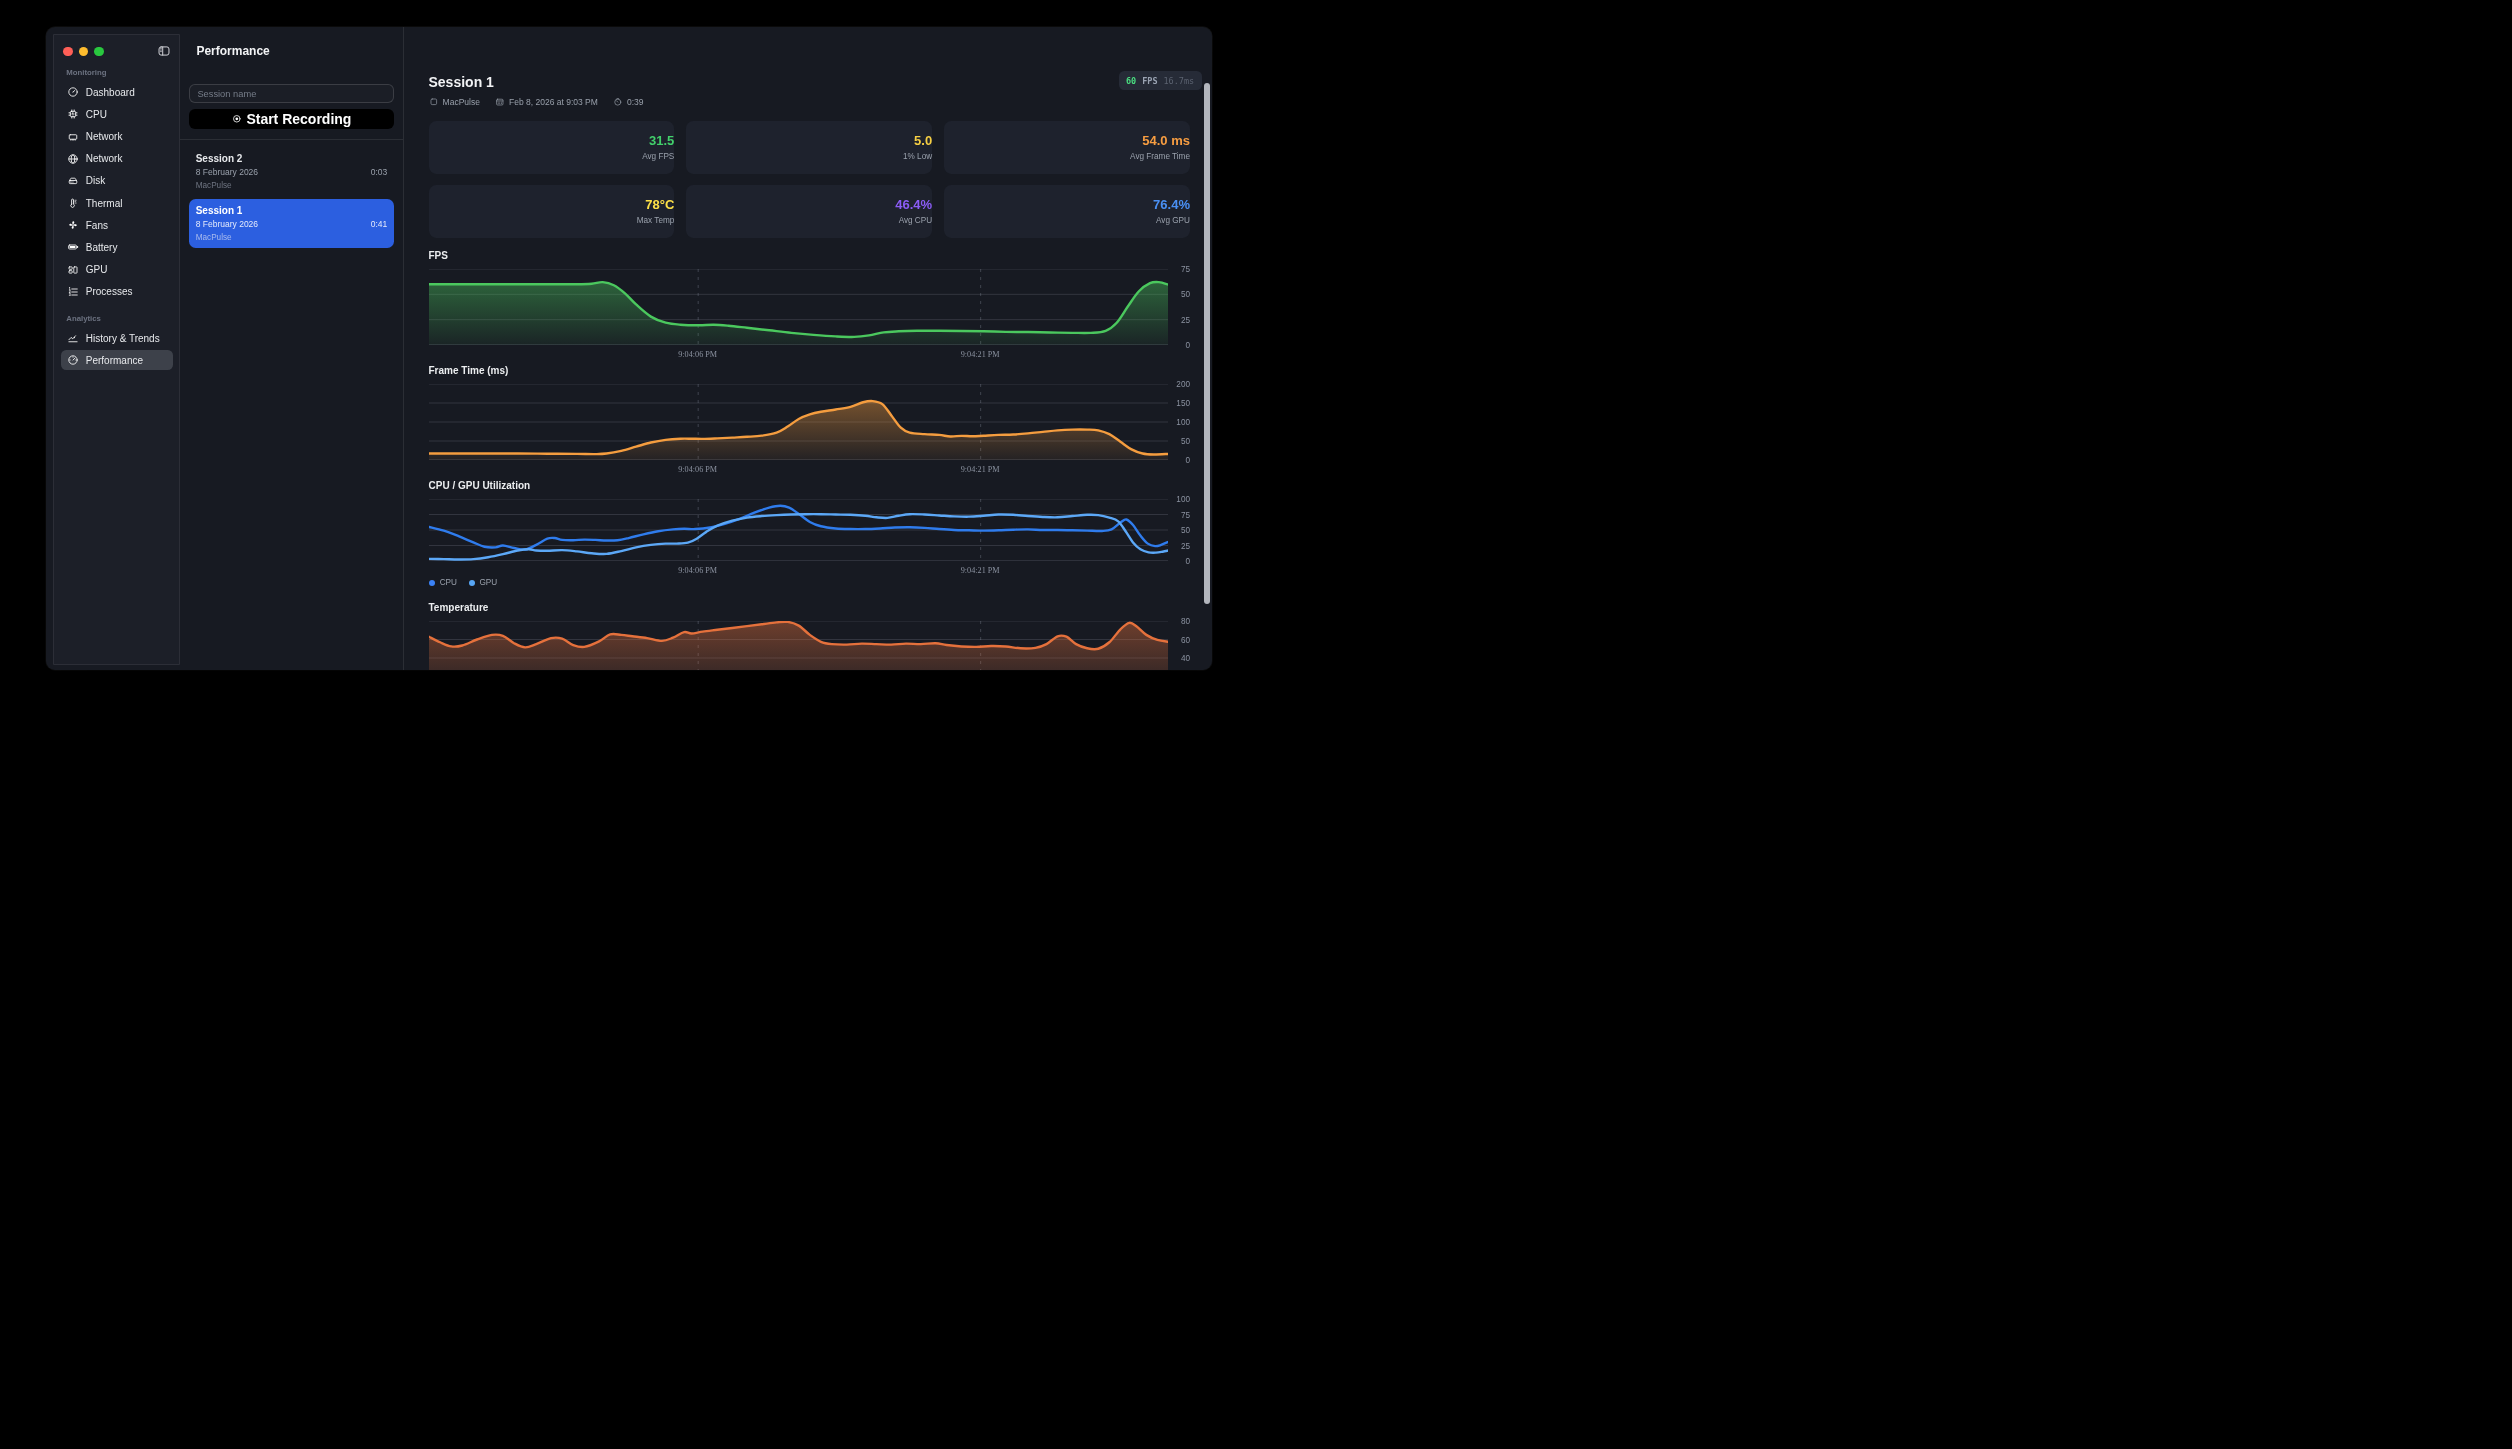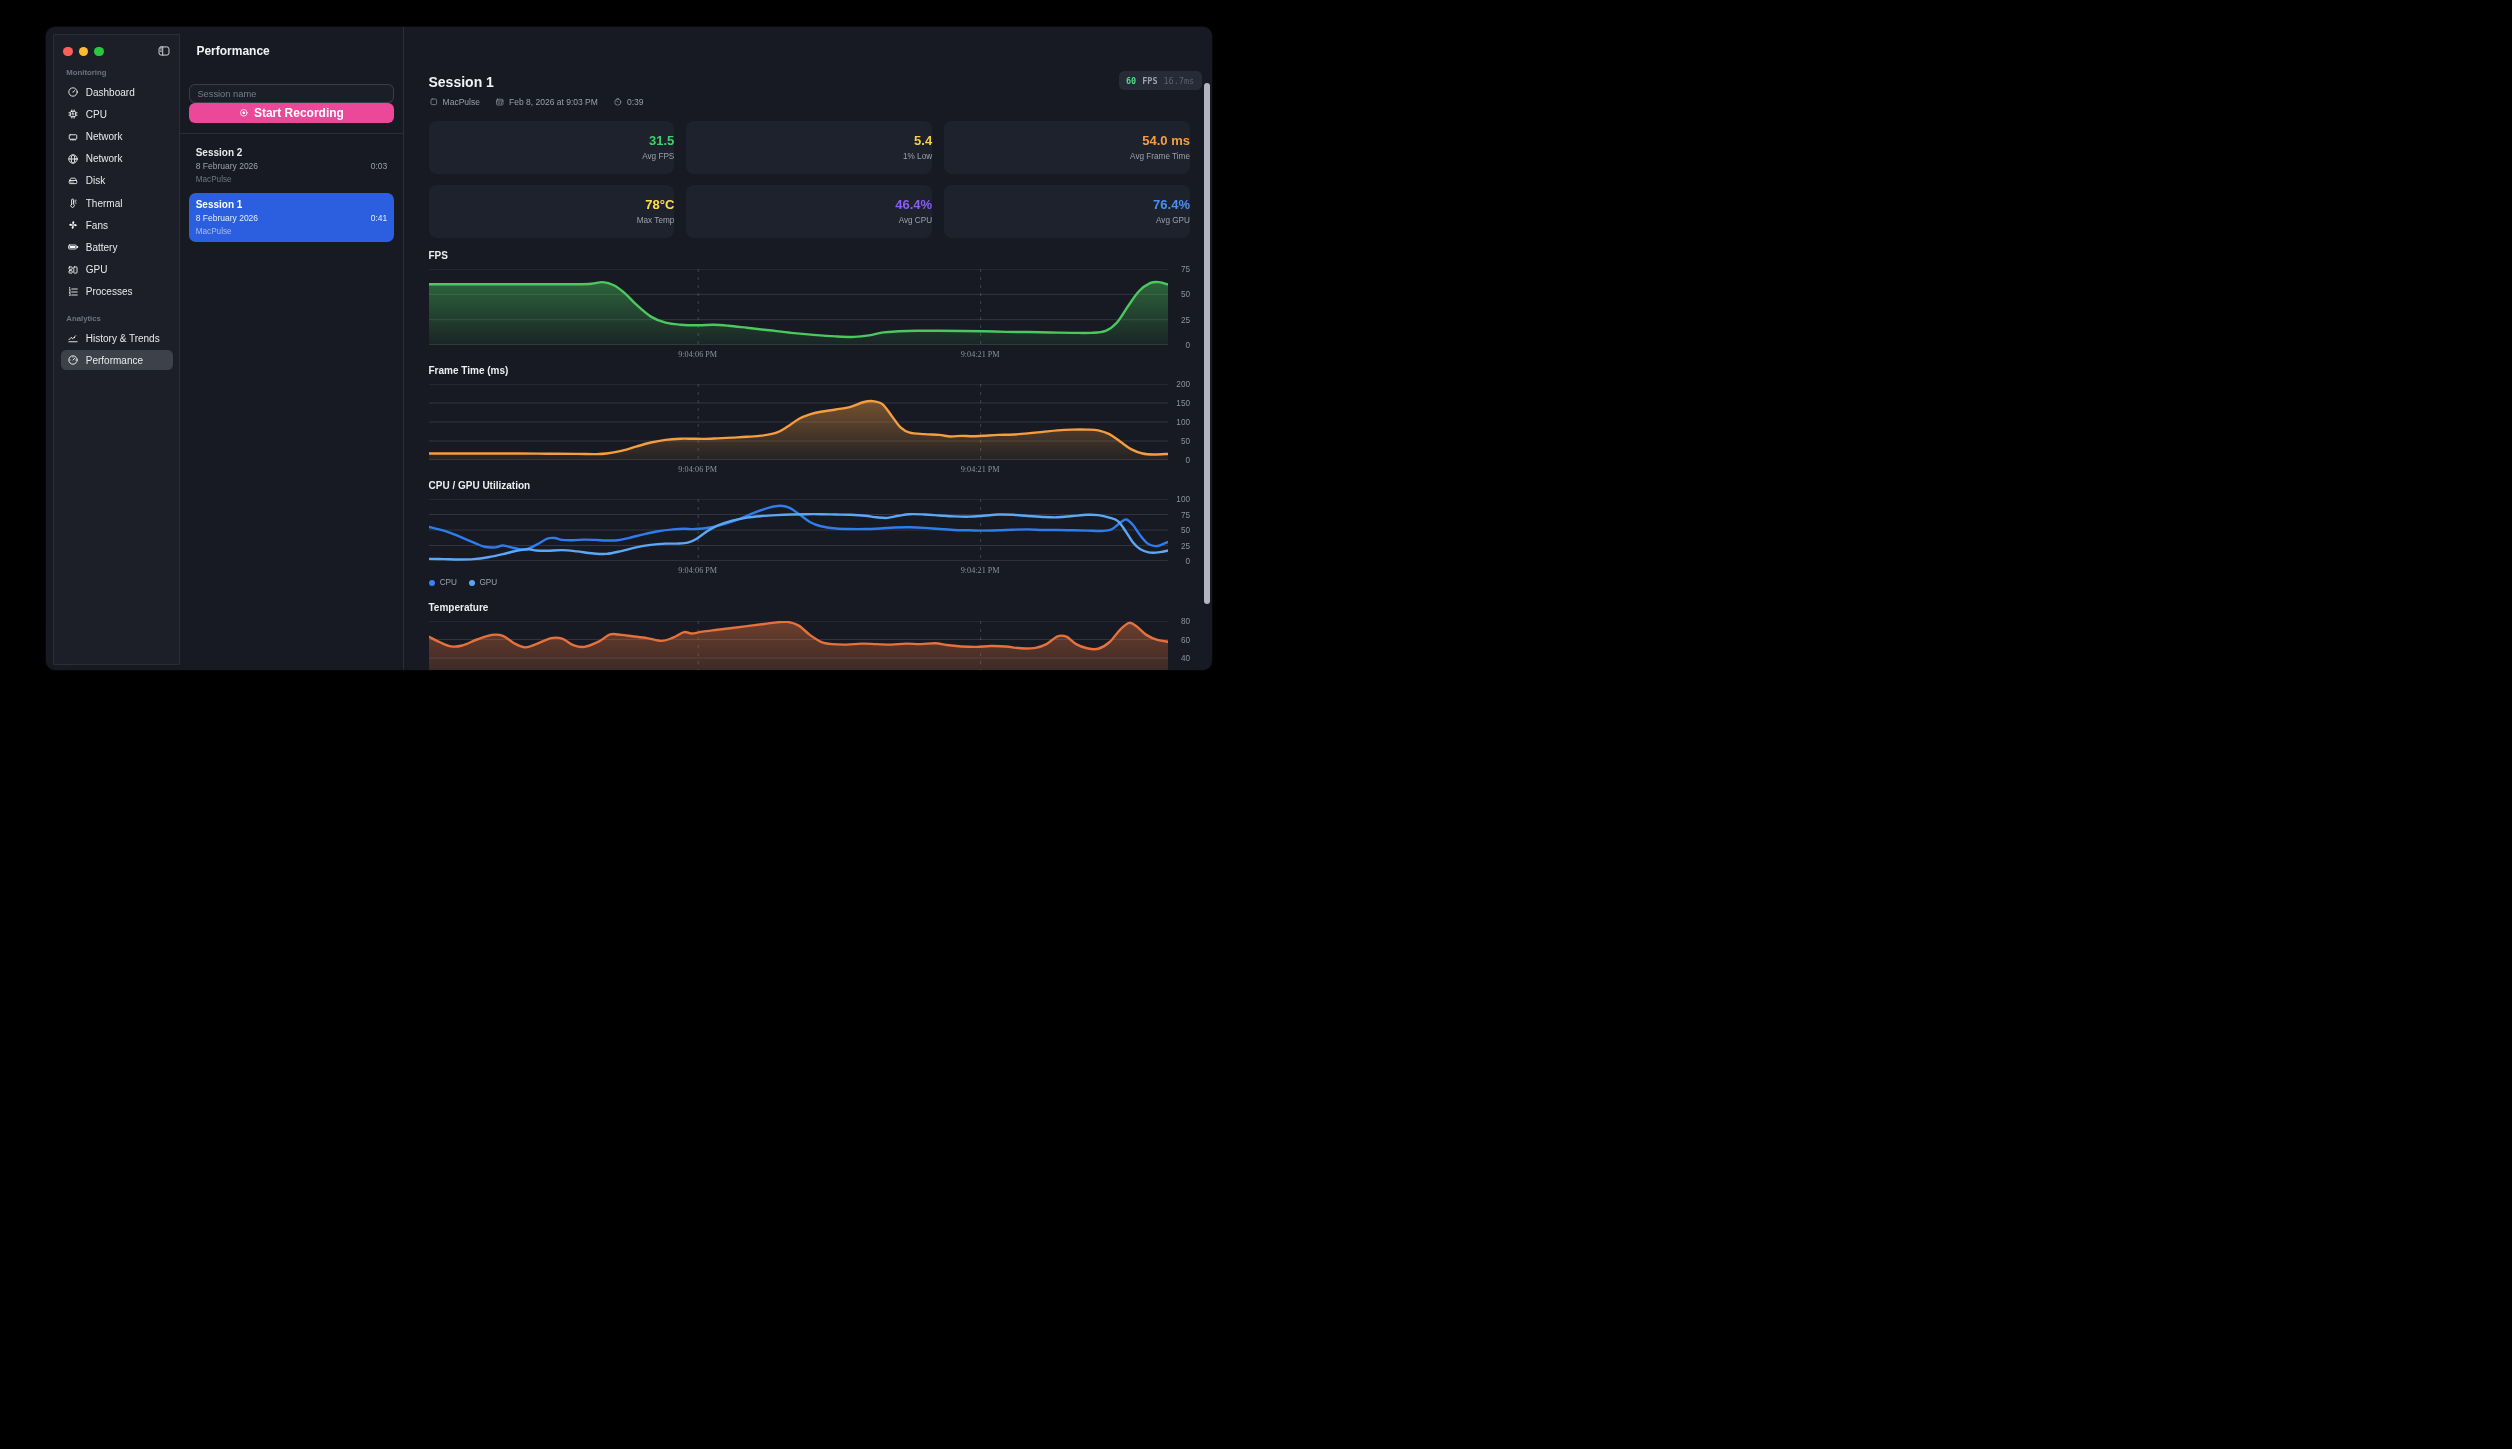--- a/index.html
+++ b/index.html
@@ -27,22 +27,22 @@
 
   
   .sessioncol { position:absolute; left:134px; top:0; width:224px; height:100%;
     border-right:0.7px solid rgba(255,255,255,.09); padding:0 9px; }
   .col-title { font-size:12px; font-weight:700; color:#f2f3f5; margin:17px 0 0 7.4px; }
   .name-input { margin-top:26px; width:100%; height:19.3px; border-radius:6px;
     border:0.7px solid rgba(255,255,255,.14); background:rgba(255,255,255,.02);
     color:#e7e9ec; font-size:9.3px; padding:0 7.4px; outline:none;
     font-family:"Liberation Sans",sans-serif; }
   .name-input::placeholder { color:#767d89; }
-  .rec-btn { margin-top:0; width:100%; height:19.3px; border:none; border-radius:6px;
-    background:#ec4899; color:#fff; font-size:12px; font-weight:700;
+  .rec-btn { margin-top:6px; width:100%; height:19.3px; border:none; border-radius:6px;
+    background:#000000; color:#fff; font-size:14px; font-weight:700;
     display:flex; align-items:center; justify-content:center; gap:5.2px; cursor:pointer;
     font-family:"Liberation Sans",sans-serif;}
   .rec-btn .ic { width:9.6px; height:9.6px; display:flex; }
   .rec-btn .ic svg{width:100%;height:100%;}
   .col-sep { border:none; border-top:0.7px solid rgba(255,255,255,.09); margin:10.4px -9px 0; }
   .session-list { margin-top:7.4px; }
   .session-item { padding:6px 6.7px 6.7px; border-radius:6.7px; margin-bottom:2.2px; cursor:default; }
   .session-item .s-name { font-size:10px; font-weight:600; color:#e8eaed; }
   .session-item .s-row { display:flex; justify-content:space-between; margin-top:3px;
     font-size:8.5px; color:#9aa1ac; }
@@ -317,21 +317,21 @@
       </span>
     </div>
 
     <div class="stats-grid">
 
     <div class="stat-card">
           <div class="stat-val" style="color: rgb(66, 208, 107);">31.5</div>
           <div class="stat-label">Avg FPS</div>
         </div>
         <div class="stat-card">
-          <div class="stat-val" style="color: rgb(245, 206, 67);">5.4</div>
+          <div class="stat-val" style="color: rgb(245, 206, 67);">5.0</div>
           <div class="stat-label">1% Low</div>
         </div>
         <div class="stat-card">
           <div class="stat-val" style="color: rgb(247, 157, 65);">54.0 ms</div>
           <div class="stat-label">Avg Frame Time</div>
         </div>
         <div class="stat-card">
           <div class="stat-val" style="color: #fde047;">78°C</div>
           <div class="stat-label">Max Temp</div>
         </div>

